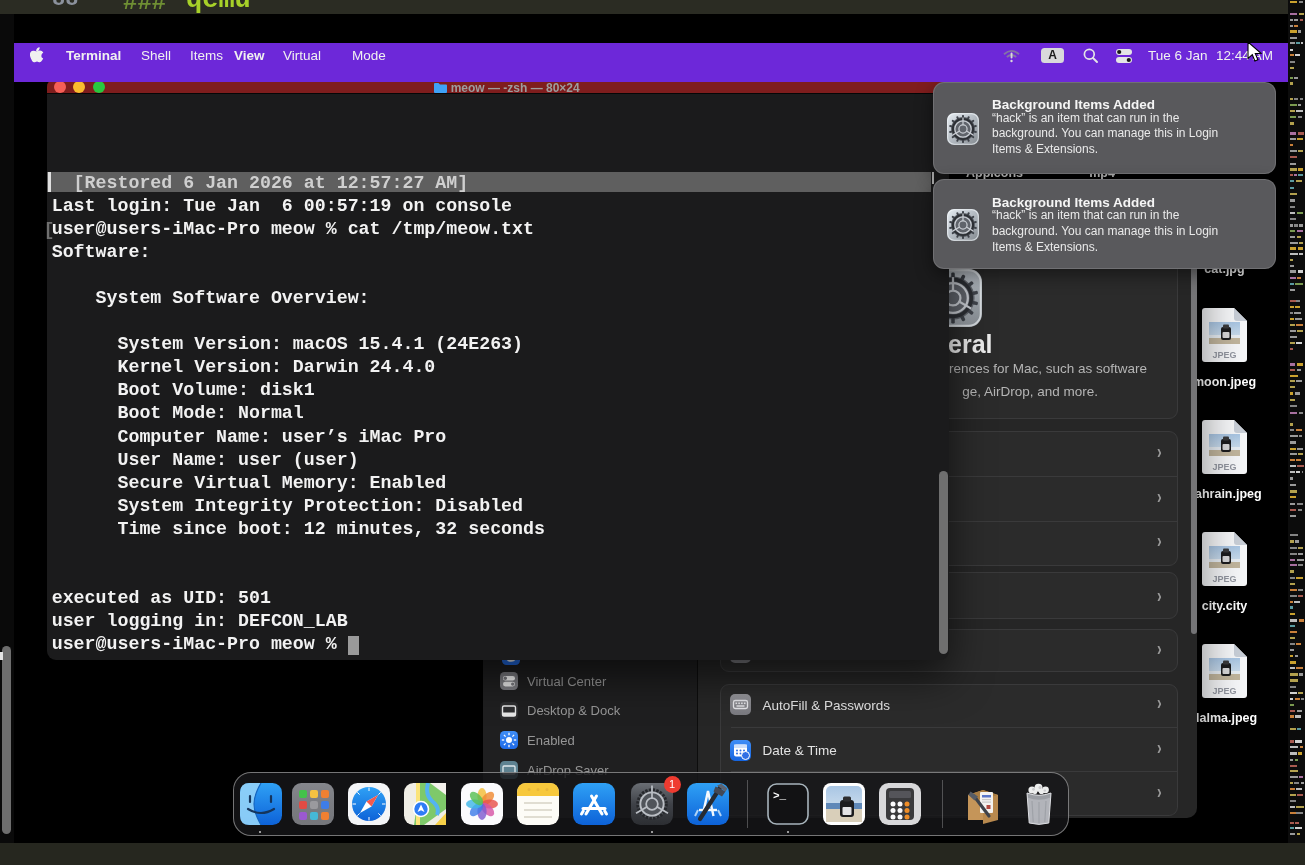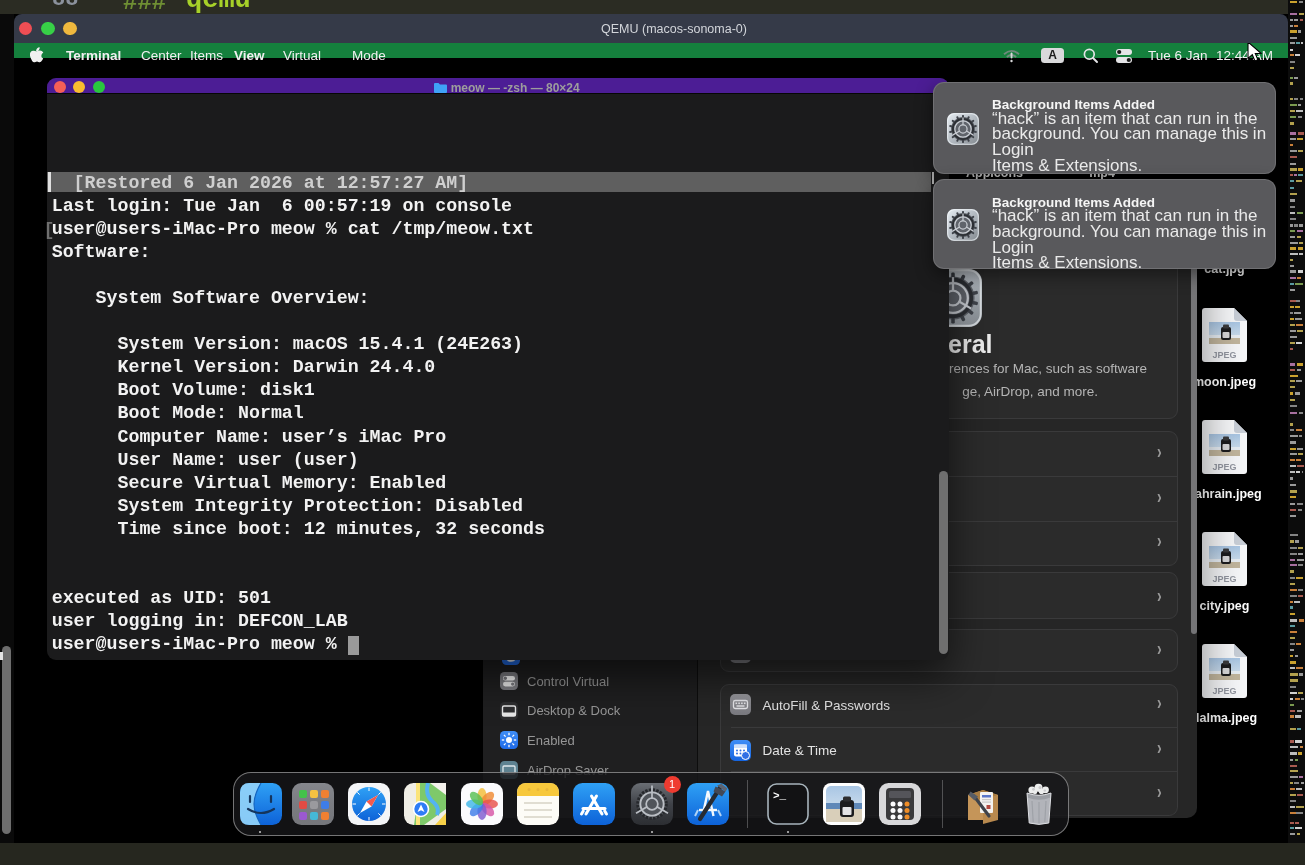--- a/index.html
+++ b/index.html
@@ -5,44 +5,44 @@
 .abs{position:absolute}
 #stage{position:absolute;left:0;top:0;width:1305px;height:865px}
 #host-top{left:0;top:0;width:1288px;height:14px;background:#2b2c23;overflow:hidden}
 #host-bottom{left:0;top:843px;width:1305px;height:22px;background:#26271f}
 #host-left{left:0;top:14px;width:14px;height:829px;background:#0a0a0a}
 #host-right{left:1288px;top:0;width:17px;height:843px;background:#0c0c0c;overflow:hidden}
 #qemu{left:14px;top:14px;width:1274px;height:829px;border-radius:8px 8px 0 0;overflow:hidden}
 #qemu-bar{left:0;top:0;width:1274px;height:29px;background:#353a48}
 .tl{border-radius:50%;width:13.5px;height:13.5px;top:7.5px}
 #guest{left:0;top:29px;width:1274px;height:800px;background:#000;overflow:hidden}
-#menubar{left:0;top:0;width:1274px;height:15px;background:#15803d;color:#f0f0f0;font-size:13.5px;z-index:60}
+#menubar{left:0;top:0;width:1274px;height:39px;background:#6d28d9;color:#f0f0f0;font-size:13.5px;z-index:60}
 .mi{position:absolute;top:4.5px;white-space:nowrap}
 .dfile{position:absolute;width:45px;height:54px;z-index:1}
 .dlabel{position:absolute;color:#fff;font-size:12.5px;font-weight:bold;white-space:nowrap;text-shadow:0 1px 1px #000,0 0 2px #000,0 1px 3px #000;z-index:1}
 #settings{left:469px;top:157px;width:714px;height:617.5px;background:#262626;border-radius:10px;overflow:hidden;box-shadow:0 18px 50px rgba(0,0,0,.55);z-index:5}
 #sidebar{position:absolute;left:0;top:0;width:215px;height:617.5px;background:#1f1f20;border-right:1px solid #0d0d0d}
 .srow{position:absolute;left:17px;width:195px;height:19px;color:#969696;font-size:13px}
 .sico{position:absolute;left:0;top:0;width:18px;height:18px;border-radius:4.5px}
 .slab{position:absolute;left:27px;top:1.5px}
 .sbox{position:absolute;left:237px;width:458px;background:#2b2b2b;border:1px solid #3a3a3b;border-radius:9px}
 .chev{position:absolute;color:#999;font-size:20px;font-weight:bold;transform:scaleX(.7)}
 .rowsep{position:absolute;left:11px;right:0;height:1px;background:#3a3a3b}
 .rico{position:absolute;left:9.5px;width:21px;height:21px;border-radius:5px}
 .rlab{position:absolute;color:#e2e2e2;font-size:13.5px}
 #set-scroll{position:absolute;left:707.5px;top:58px;width:6.5px;height:376px;background:#747476;border-radius:3.2px}
 #term{left:33px;top:34.5px;width:902px;height:582px;background:#1b1b1c;border-radius:9px;overflow:hidden;box-shadow:0 16px 42px rgba(0,0,0,.6);z-index:10}
-#term-bar{position:absolute;left:0;top:0;width:902px;height:16px;background:#4c1d95;border-bottom:1px solid #060606}
+#term-bar{position:absolute;left:0;top:0;width:902px;height:16px;background:#7f1d1d;border-bottom:1px solid #060606}
 #term-title{position:absolute;left:0;top:3px;width:902px;text-align:center;color:#9d9d9d;font-size:12px;font-weight:bold}
 #term pre{position:absolute;left:4.7px;top:94.5px;font-family:"Liberation Mono",monospace;font-weight:bold;font-size:18.28px;line-height:23.05px;color:#f2f2f2;letter-spacing:0}
 #restbar{position:absolute;left:0;top:94.5px;width:883.5px;height:19.5px;background:#5f5f5f}
 #term-scroll{position:absolute;left:891.5px;top:393.5px;width:9px;height:183px;background:#6f6f6f;border-radius:4.5px}
 .notif{position:absolute;left:918.5px;width:343px;background:#59595c;border-radius:11px;border:1px solid rgba(255,255,255,.14);box-shadow:0 6px 18px rgba(0,0,0,.45);z-index:30}
 .ntitle{position:absolute;left:58.5px;color:#f5f5f5;font-size:13.5px;font-weight:bold}
-.nbody{position:absolute;left:58.5px;color:#eaeaea;font-size:17px;line-height:15.8px}
+.nbody{position:absolute;left:58.5px;color:#eaeaea;font-size:12px;line-height:15.8px}
 .nico{position:absolute;left:13px;width:32px;height:32px}
 #dock{left:219px;top:729px;width:836px;height:64px;background:rgba(22,22,24,.82);border:1.2px solid rgba(255,255,255,.42);border-radius:18px;z-index:20}
 .dk{position:absolute;top:739.5px;width:42px;height:42px;z-index:21}
 .ddot{position:absolute;top:787.5px;width:2.8px;height:2.8px;border-radius:50%;background:#c9c9c9;z-index:21}
 .dsep{position:absolute;top:737px;width:1px;height:48px;background:rgba(255,255,255,.25);z-index:21}
 </style></head><body>
 <div id="stage">
 
 <svg width="0" height="0" style="position:absolute">
       <defs>
@@ -327,59 +327,53 @@
 <div style="position:absolute;left:1.5px;top:811.7px;width:6.0px;height:2.3px;background:#c9803a"></div>
 <div style="position:absolute;left:8.4px;top:811.7px;width:7.1px;height:2.3px;background:#858585"></div>
 <div style="position:absolute;left:1.5px;top:821.6px;width:4.3px;height:2.3px;background:#a85a50"></div>
 <div style="position:absolute;left:7.1px;top:821.6px;width:3.9px;height:2.3px;background:#a85a50"></div>
 <div style="position:absolute;left:1.5px;top:827.2px;width:4.0px;height:2.3px;background:#5a9aa0"></div>
 <div style="position:absolute;left:6.5px;top:827.2px;width:7.2px;height:2.3px;background:#d0d0d0"></div>
 <div style="position:absolute;left:1.5px;top:832.8px;width:5.6px;height:2.3px;background:#9a9a9a"></div>
 <div style="position:absolute;left:8.5px;top:832.8px;width:3.7px;height:2.3px;background:#b3a14e"></div>
 </div>
     <div id="qemu" class="abs">
-<div id="qemu-bar" class="abs">
-<div class="abs tl" style="left:4.9px;background:#ef4e54"></div>
-<div class="abs tl" style="left:27.4px;background:#37d047"></div>
-<div class="abs tl" style="left:49.2px;background:#efb83e"></div>
-<div class="abs" style="left:660px;top:7.5px;transform:translateX(-50%);color:#d2d5da;font-size:12.5px;white-space:nowrap">QEMU (macos-sonoma-0)</div>
-</div>
 <div id="guest" class="abs">
 <svg class="dfile" style="left:1188px;top:152px" viewBox="0 0 45 54">
           <use href="#jpegico"></use>
         </svg>
 <svg class="dfile" style="left:1188px;top:264.5px" viewBox="0 0 45 54">
           <use href="#jpegico"></use>
         </svg>
 <svg class="dfile" style="left:1188px;top:376.5px" viewBox="0 0 45 54">
           <use href="#jpegico"></use>
         </svg>
 <svg class="dfile" style="left:1188px;top:488.5px" viewBox="0 0 45 54">
           <use href="#jpegico"></use>
         </svg>
 <svg class="dfile" style="left:1188px;top:600.5px" viewBox="0 0 45 54">
           <use href="#jpegico"></use>
         </svg>
 <div class="dlabel" style="left:1210.5px;top:219px;transform:translateX(-50%)">cat.jpg</div>
 <div class="dlabel" style="left:1210.5px;top:331.5px;transform:translateX(-50%)">moon.jpeg</div>
 <div class="dlabel" style="left:1210.5px;top:443.5px;transform:translateX(-50%)">bahrain.jpeg</div>
-<div class="dlabel" style="left:1210.5px;top:555.5px;transform:translateX(-50%)">city.jpeg</div>
+<div class="dlabel" style="left:1210.5px;top:555.5px;transform:translateX(-50%)">city.city</div>
 <div class="dlabel" style="left:1210.5px;top:667.5px;transform:translateX(-50%)">dalma.jpeg</div>
 <div class="dlabel" style="left:980.5px;top:123px;transform:translateX(-50%)">AppIcons</div>
 <div class="dlabel" style="left:1088px;top:123px;transform:translateX(-50%)">mp4</div>
 <div id="settings" class="abs">
 <div id="sidebar">
 <div class="srow" style="top:472px">
               <div class="sico" style="background:#7d7d82"><svg width="18" height="18" viewBox="0 0 18 18">
                   <rect x="3" y="4" width="12" height="4.6" rx="2.3" fill="#fff"></rect>
                   <circle cx="5.3" cy="6.3" r="1.7" fill="#7d7d82"></circle>
                   <rect x="3" y="9.8" width="12" height="4.6" rx="2.3" fill="#fff" opacity=".85"></rect>
                   <circle cx="12.7" cy="12.1" r="1.7" fill="#7d7d82"></circle>
                 </svg></div>
-              <span class="slab">Control Virtual</span>
+              <span class="slab">Virtual Center</span>
             </div>
 <div class="srow" style="top:501.5px">
               <div class="sico" style="background:#2e2e30"><svg width="18" height="18" viewBox="0 0 18 18">
                   <rect x="2.5" y="4" width="13" height="10" rx="1.5" fill="none" stroke="#e8e8e8" stroke-width="1.4"></rect>
                   <rect x="2.5" y="10.5" width="13" height="3.5" fill="#e8e8e8"></rect>
                 </svg></div>
               <span class="slab">Desktop &amp; Dock</span>
             </div>
 <div class="srow" style="top:531px">
               <div class="sico" style="background:linear-gradient(#3f8ef7,#1f6ae8)"><svg width="18" height="18" viewBox="0 0 18 18">
@@ -687,21 +681,21 @@
           </svg>
 <div class="ntitle" style="top:14.5px">Background Items Added</div>
 <div class="nbody" style="top:28px">“hack” is an item that can run in the<br>background. You can manage this in Login<br>Items &amp; Extensions.</div>
 </div>
 <div id="menubar" class="abs">
 <svg class="abs" style="left:16px;top:4px" width="14" height="17" viewBox="0 0 14 17">
             <path d="M9.7,0.3 Q9.9,2 8.8,3.3 Q7.7,4.6 6.1,4.5 Q5.8,2.9 7,1.6 Q8.2,0.3 9.7,0.3 Z" fill="#f0f0f0"></path>
             <path d="M11.3,9 Q11.3,6.6 13.3,5.4 Q12.1,3.7 10,3.6 Q8.7,3.5 7.6,4.1 Q6.9,4.4 6.5,4.4 Q6,4.4 5.2,4 Q4.1,3.6 3.2,3.7 Q1.6,3.7 0.7,5 Q-0.8,7.1 0.5,10.5 Q1.1,12.1 2,13.7 Q3,15.2 4.1,15.2 Q4.9,15.2 5.5,14.9 Q6.2,14.5 7,14.5 Q7.8,14.5 8.4,14.9 Q9.1,15.2 9.8,15.2 Q11,15.2 12,13.6 Q12.7,12.5 13.2,11.4 Q11.3,10.6 11.3,9 Z" fill="#f0f0f0"></path>
           </svg>
 <div class="mi" style="left:52px;font-weight:bold">Terminal</div>
-<div class="mi" style="left:127px;font-weight:normal">Center</div>
+<div class="mi" style="left:127px;font-weight:normal">Shell</div>
 <div class="mi" style="left:176px;font-weight:normal">Items</div>
 <div class="mi" style="left:220px;font-weight:bold">View</div>
 <div class="mi" style="left:269px;font-weight:normal">Virtual</div>
 <div class="mi" style="left:338px;font-weight:normal">Mode</div>
 <svg class="mi" style="left:988px;top:6px" width="19" height="14" viewBox="0 0 19 14">
             <g stroke="#8e8e93" stroke-width="1.8" fill="none">
               <path d="M2,5.2 Q9.5,-1.4 17,5.2" opacity=".75"></path>
               <path d="M4.8,8 Q9.5,3.9 14.2,8" opacity=".75"></path>
             </g>
             <rect x="8.6" y="3.5" width="1.9" height="6" rx="0.9" fill="#d8d8da"></rect>

